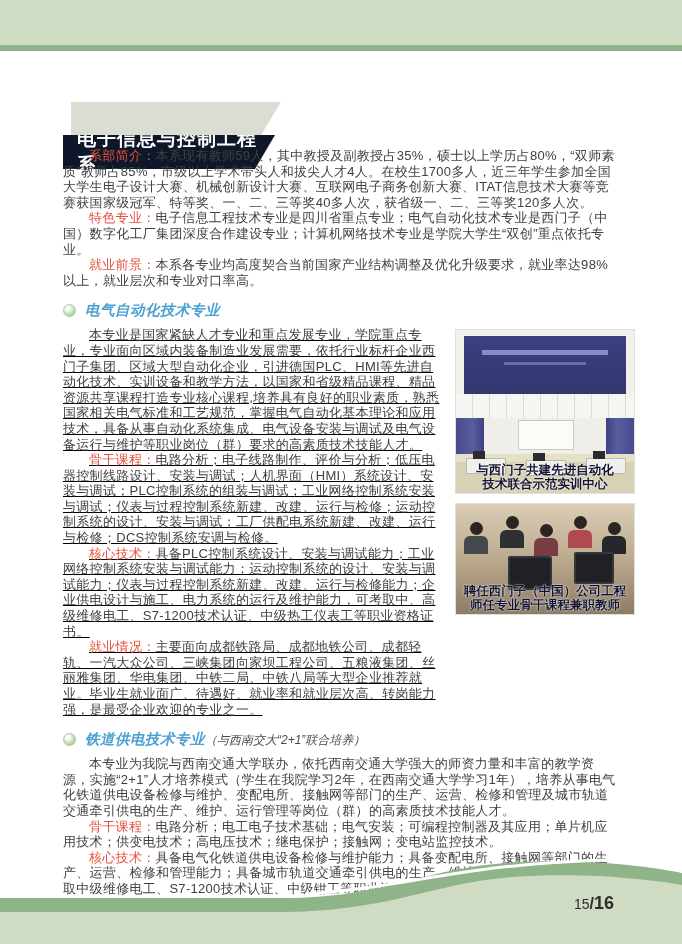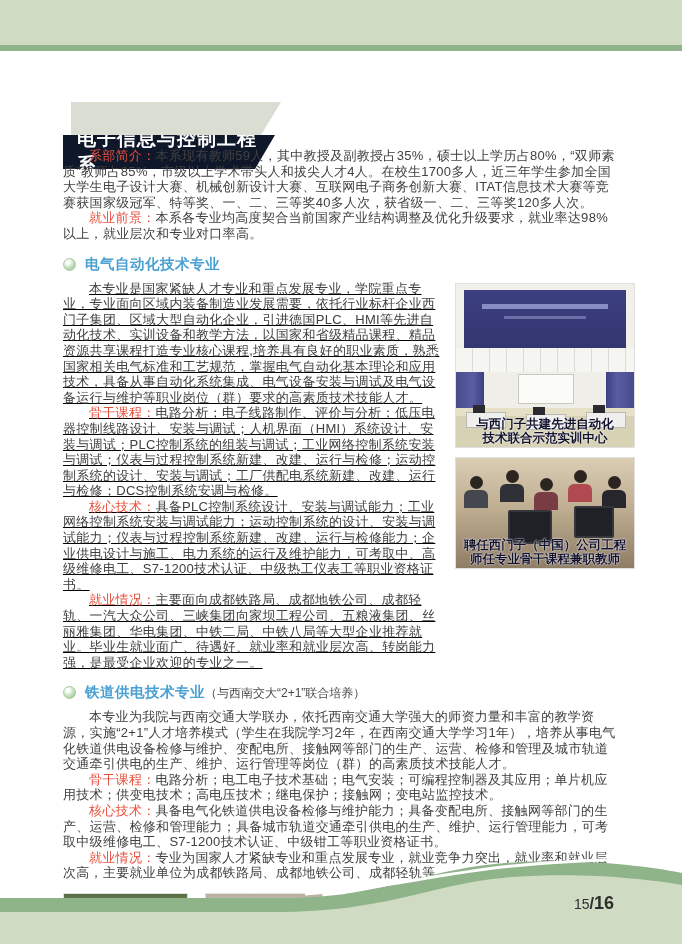--- a/index.html
+++ b/index.html
@@ -32,21 +32,21 @@
 
   p.para { font-size:13px; line-height:15.6px; color:#404040; text-indent:2em; letter-spacing:0.3px; }
   .lbl { color:#e8503c; }
 
   .sec-head { display:flex; align-items:center; margin-top:13px; margin-bottom:7px; }
   .bullet {
     width:13px; height:13px; border-radius:50%;
     background:radial-gradient(circle at 35% 30%, #ffffff 15%, #cfe6c8 45%, #8fbb86 100%);
     border:1px solid #a9c9a0; margin-right:9px; flex:0 0 auto;
   }
-  .sec-title { font-size:14.5px; font-weight:bold; color:#4aa0d2; letter-spacing:0.5px; }
+  .sec-title { font-size:14.5px; font-weight:bold; color:#4aa0d2; letter-spacing:0.5px;font-style:italic; }
   .sec-title-suffix { font-size:12px; font-weight:normal; color:#4a4a4a; letter-spacing:0; }
 
   .sec1-body { display:flex;text-decoration:underline; }
   .sec1-text { width:392px; flex:0 0 auto; padding-right:11px; }
   .sec1-photos { width:204px; flex:0 0 auto; padding-top:2px; }
 
   .photo { position:relative; width:180px; border:1px solid #e0e0e0; overflow:hidden; }
   .photo-lab { height:165px; margin-bottom:9px; background:#f2f0ea; }
   .lab-banner { position:absolute; top:6px; left:8px; right:8px; height:58px; background:linear-gradient(180deg,#3c3f80,#343670); }
   .lab-banner-line1 { position:absolute; top:14px; left:18px; right:18px; height:5px; background:rgba(200,210,255,.55); }
@@ -104,20 +104,21 @@
     <div class="banner-shadow"></div>
     <div class="banner">
       <span>电子信息与控制工程系</span>
     </div>
   </div>
 
   <div class="content">
 
     <div class="intro">
       <p class="para"><span class="lbl">系部简介：</span><span>本系现有教师59人，其中教授及副教授占35%，硕士以上学历占80%，“双师素质”教师占85%，市级以上学术带头人和拔尖人才4人。在校生1700多人，近三年学生参加全国大学生电子设计大赛、机械创新设计大赛、互联网电子商务创新大赛、ITAT信息技术大赛等竞赛获国家级冠军、特等奖、一、二、三等奖40多人次，获省级一、二、三等奖120多人次。</span></p>
+      <p class="para"><span class="lbl">特色专业：</span><span>电子信息工程技术专业是四川省重点专业；电气自动化技术专业是西门子（中国）数字化工厂集团深度合作建设专业；计算机网络技术专业是学院大学生“双创”重点依托专业。</span></p>
       <p class="para"><span class="lbl">就业前景：</span><span>本系各专业均高度契合当前国家产业结构调整及优化升级要求，就业率达98%以上，就业层次和专业对口率高。</span></p>
     </div>
 
     <div class="section">
       <div class="sec-head">
         <span class="bullet"></span>
         <span class="sec-title">电气自动化技术专业</span>
       </div>
       <div class="sec1-body">
         <div class="sec1-text">

